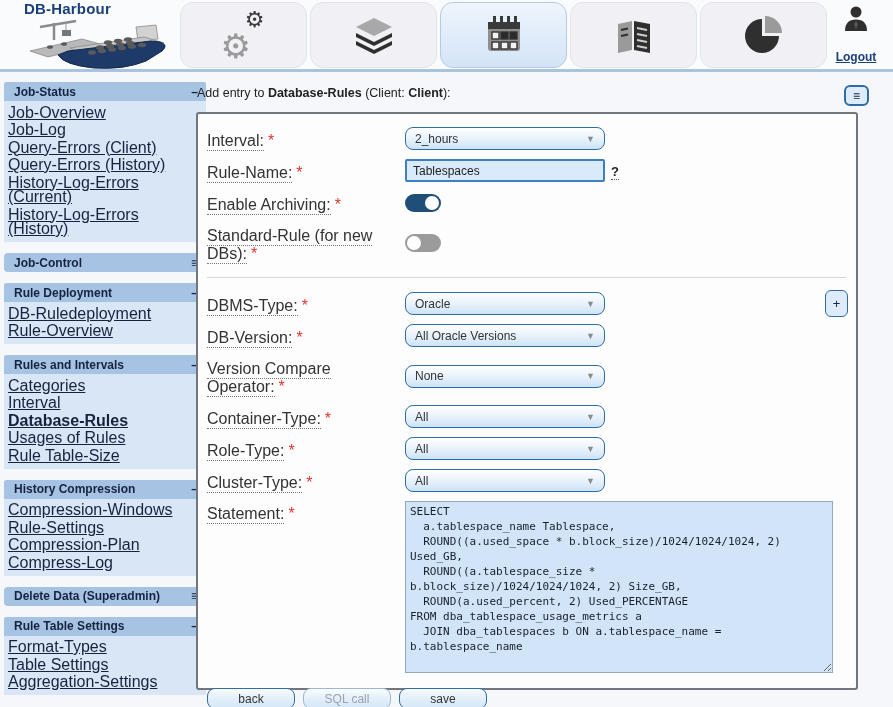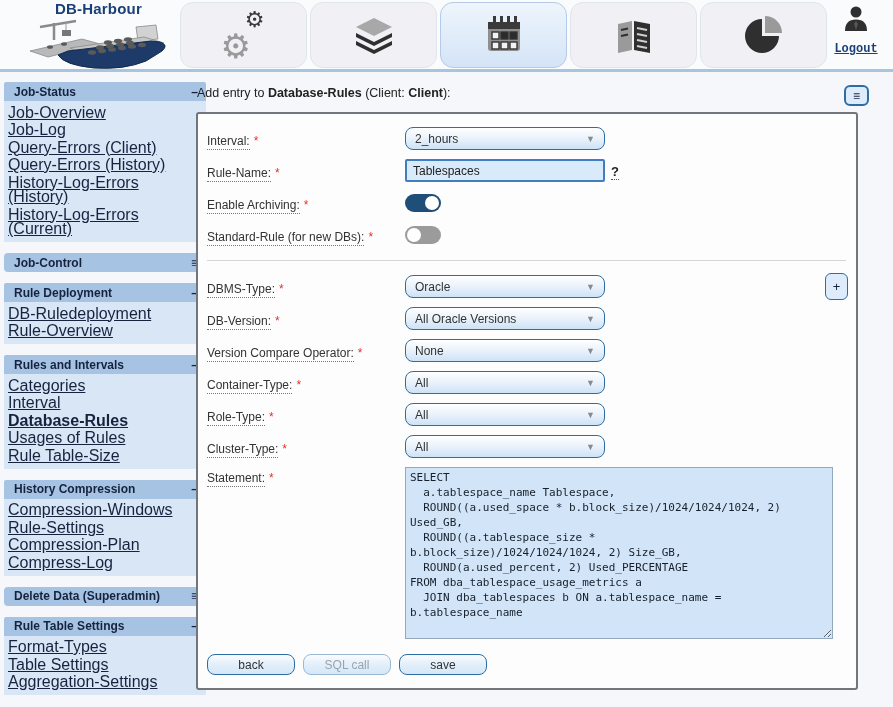--- a/index.html
+++ b/index.html
@@ -10,21 +10,21 @@
     font-family: "Liberation Sans", sans-serif;
     overflow: hidden;
   }
   
   .header {
     position: absolute; left: 0; top: 0; width: 893px; height: 72px;
     background: #fafbfd;
     border-bottom: 3px solid #a9c4dd;
   }
   .logo {
-    position: absolute; left: 16px; top: 1px; width: 165px; text-align: center;
+    position: absolute; left: 24px; top: 1px; width: 165px; 
   }
   .logo-text {
     font-size: 15px; font-weight: 800; color: #1b3f77; letter-spacing: .2px;
     display: block; line-height: 16px;
   }
   .tabs { position: absolute; left: 180px; top: 2px; display: flex; gap: 3px; }
   .tab {
     width: 127px; height: 66px; border-radius: 13px;
     background: #f1f1f5; border: 1px solid #e2e4eb;
     display: flex; align-items: center; justify-content: center;
@@ -34,22 +34,22 @@
     background: linear-gradient(180deg, #eef5fc 0%, #d4e4f7 100%);
     border: 1px solid #b3cbe7;
   }
   .gears { position: relative; width: 46px; height: 44px; }
   .gear-big { position: absolute; left: 0; bottom: -6px; font-size: 34px; color: #9a9a9a; line-height: 1; }
   .gear-small { position: absolute; right: 2px; top: -4px; font-size: 22px; color: #3a3a3a; line-height: 1; }
   .logout {
     position: absolute; right: 5px; top: 5px; width: 64px; text-align: center; cursor: pointer;
   }
   .logout-label {
-    display: block; margin-top: 7px;
-    font-size: 12px; font-weight: bold; color: #1b3f77; text-decoration: underline; font-family: Liberation Mono, monospace;
+    display: block; margin-top: 15px;
+    font-size: 12px; font-weight: bold; color: #1b3f77; text-decoration: underline;
   }
   
   .sidebar {
     position: absolute; left: 4px; top: 82px; width: 202px;
     display: flex; flex-direction: column; gap: 11px;
   }
   .sec-header {
     height: 19px; display: flex; align-items: center; justify-content: space-between;
     padding: 0 8px 0 10px; background: #a6c3e3;
     font-size: 12px; font-weight: bold; color: #16233f;
@@ -78,21 +78,21 @@
   .panel {
     position: absolute; left: 196px; top: 112px; width: 662px; height: 578px;
     border: 2px solid #71767d; border-radius: 3px; background: #fdfdfe;
     padding: 13px 6px 0 9px;
   }
   .row {
     position: relative; display: flex; align-items: center;
     min-height: 23px; margin-bottom: 9px;
   }
   .row.top { align-items: flex-start; }
-  .lbl { width: 198px; flex: none; font-size: 12px; color: #333; padding-top: 4px; }
+  .lbl { width: 198px; flex: none; font-size: 16px; color: #333; padding-top: 4px; }
   .lbl-t { border-bottom: 1px dotted #777; padding-bottom: 1px; }
   .req { color: #e0342b; margin-left: 4px; }
   .select {
     width: 200px; height: 23px;
     border: 1.5px solid #2e6da4; border-radius: 8px;
     background: linear-gradient(180deg, #ffffff 0%, #e9f2fb 50%, #cde3f6 100%);
     display: flex; align-items: center; justify-content: space-between;
     padding: 0 9px; font-size: 12px; color: #333; cursor: pointer;
   }
   .arr { font-size: 9px; color: #8a8a8a; }
@@ -234,22 +234,22 @@
   <div class="sec expanded">
     <div class="sec-header">
       <span>Job-Status</span>
       <span class="sec-toggle">–</span>
     </div>
     <div class="sec-body">
       <a>Job-Overview</a>
       <a>Job-Log</a>
       <a>Query-Errors (Client)</a>
       <a>Query-Errors (History)</a>
+      <a>History-Log-Errors (Current)</a>
       <a>History-Log-Errors (History)</a>
-      <a>History-Log-Errors (Current)</a>
     </div>
   </div>
 
   <div class="sec">
     <div class="sec-header">
       <span>Job-Control</span>
       <span class="sec-toggle">≡</span>
     </div>
   </div>
 

